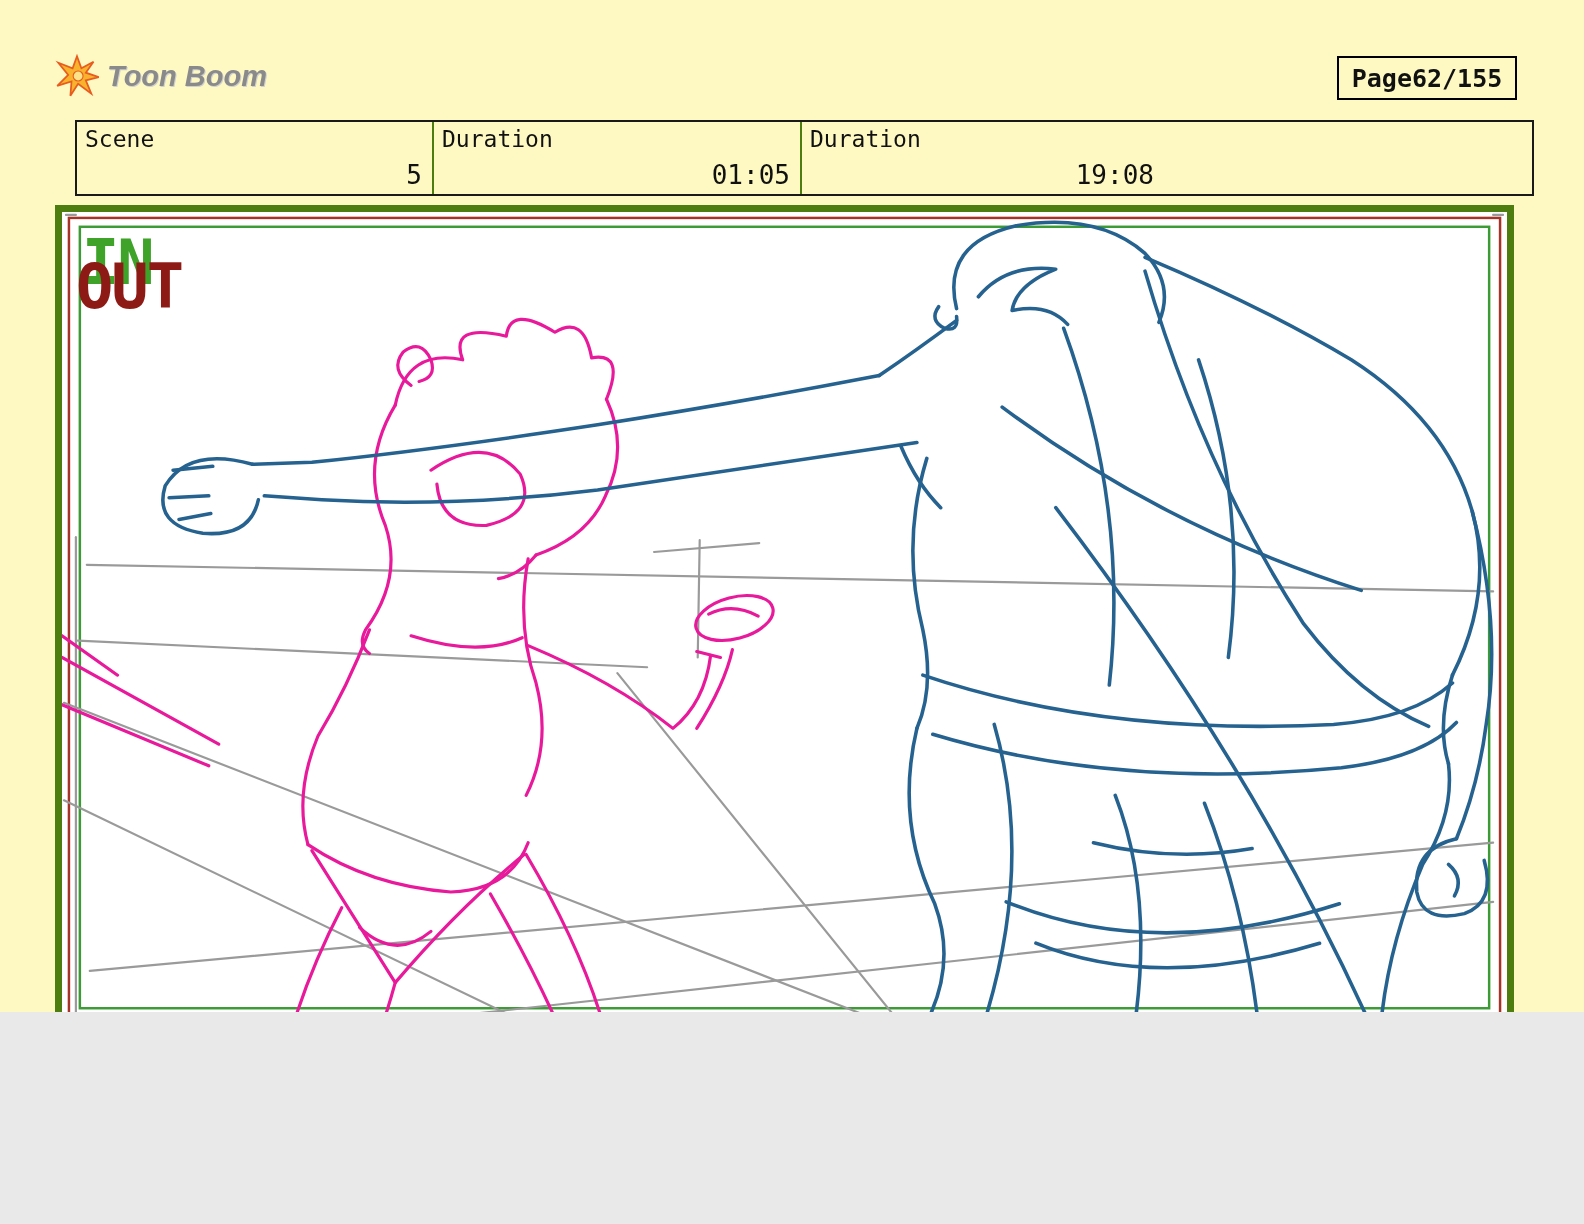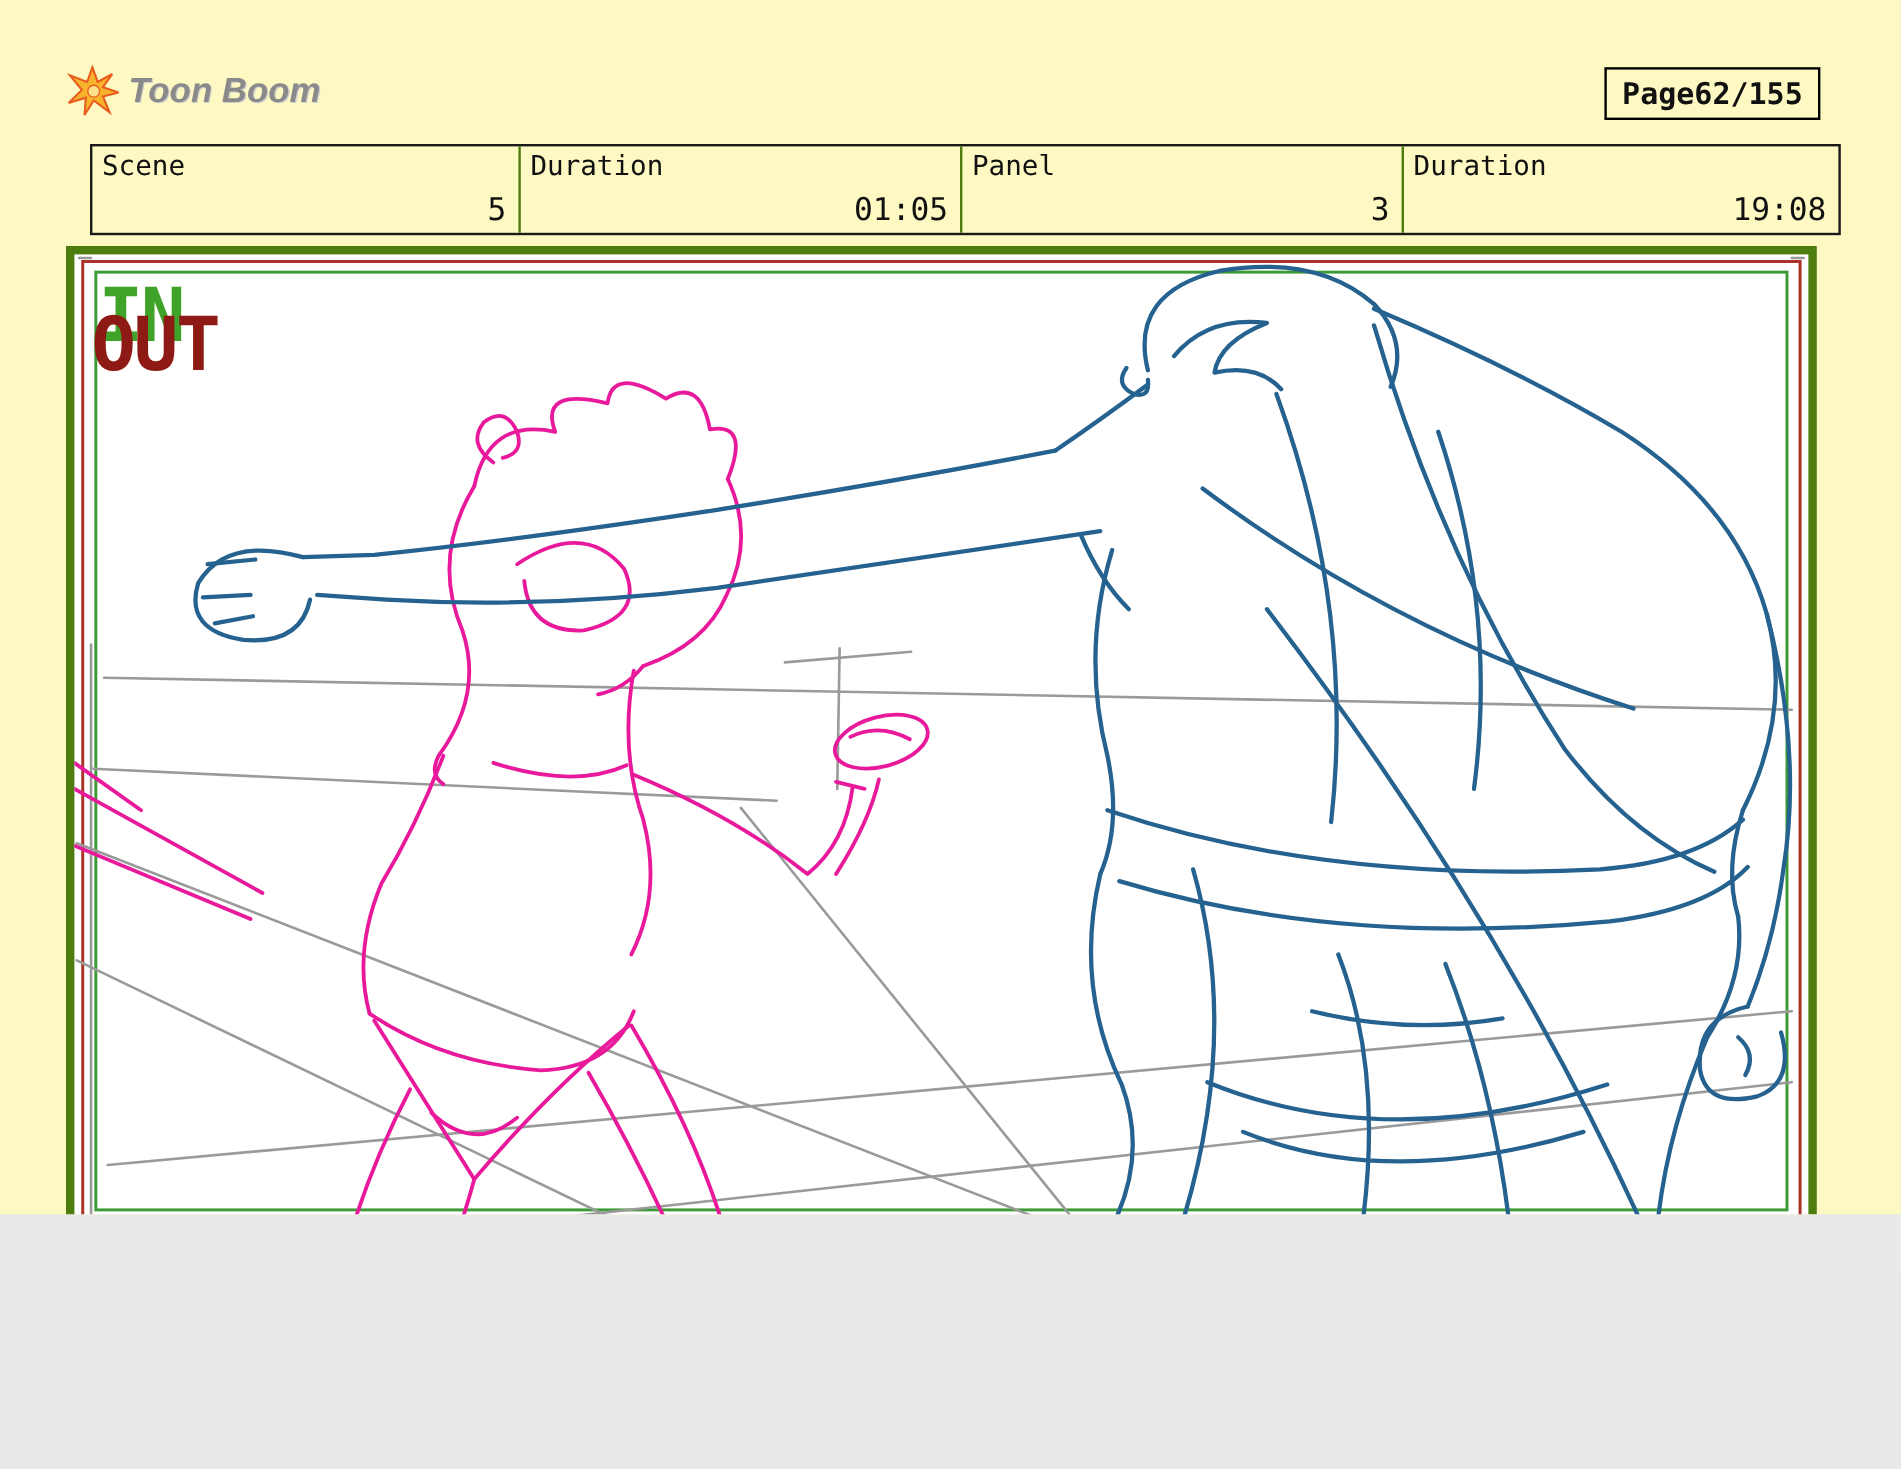--- a/index.html
+++ b/index.html
@@ -93,24 +93,20 @@
 
   <div class="info-table">
     <div class="info-cell w1">
       <span class="lbl">Scene</span>
       <span class="val">5</span>
     </div>
     <div class="info-cell w2">
       <span class="lbl">Duration</span>
       <span class="val">01:05</span>
     </div>
-    <div class="info-cell w3">
-      <span class="lbl">Panel</span>
-      <span class="val">3</span>
-    </div>
     <div class="info-cell w4">
       <span class="lbl">Duration</span>
       <span class="val">19:08</span>
     </div>
   </div>
 
   <div class="board">
     <svg viewBox="0 0 1457 825" preserveAspectRatio="none">
 
       <rect class="frame-red" x="7" y="6" width="1443" height="812"></rect>

